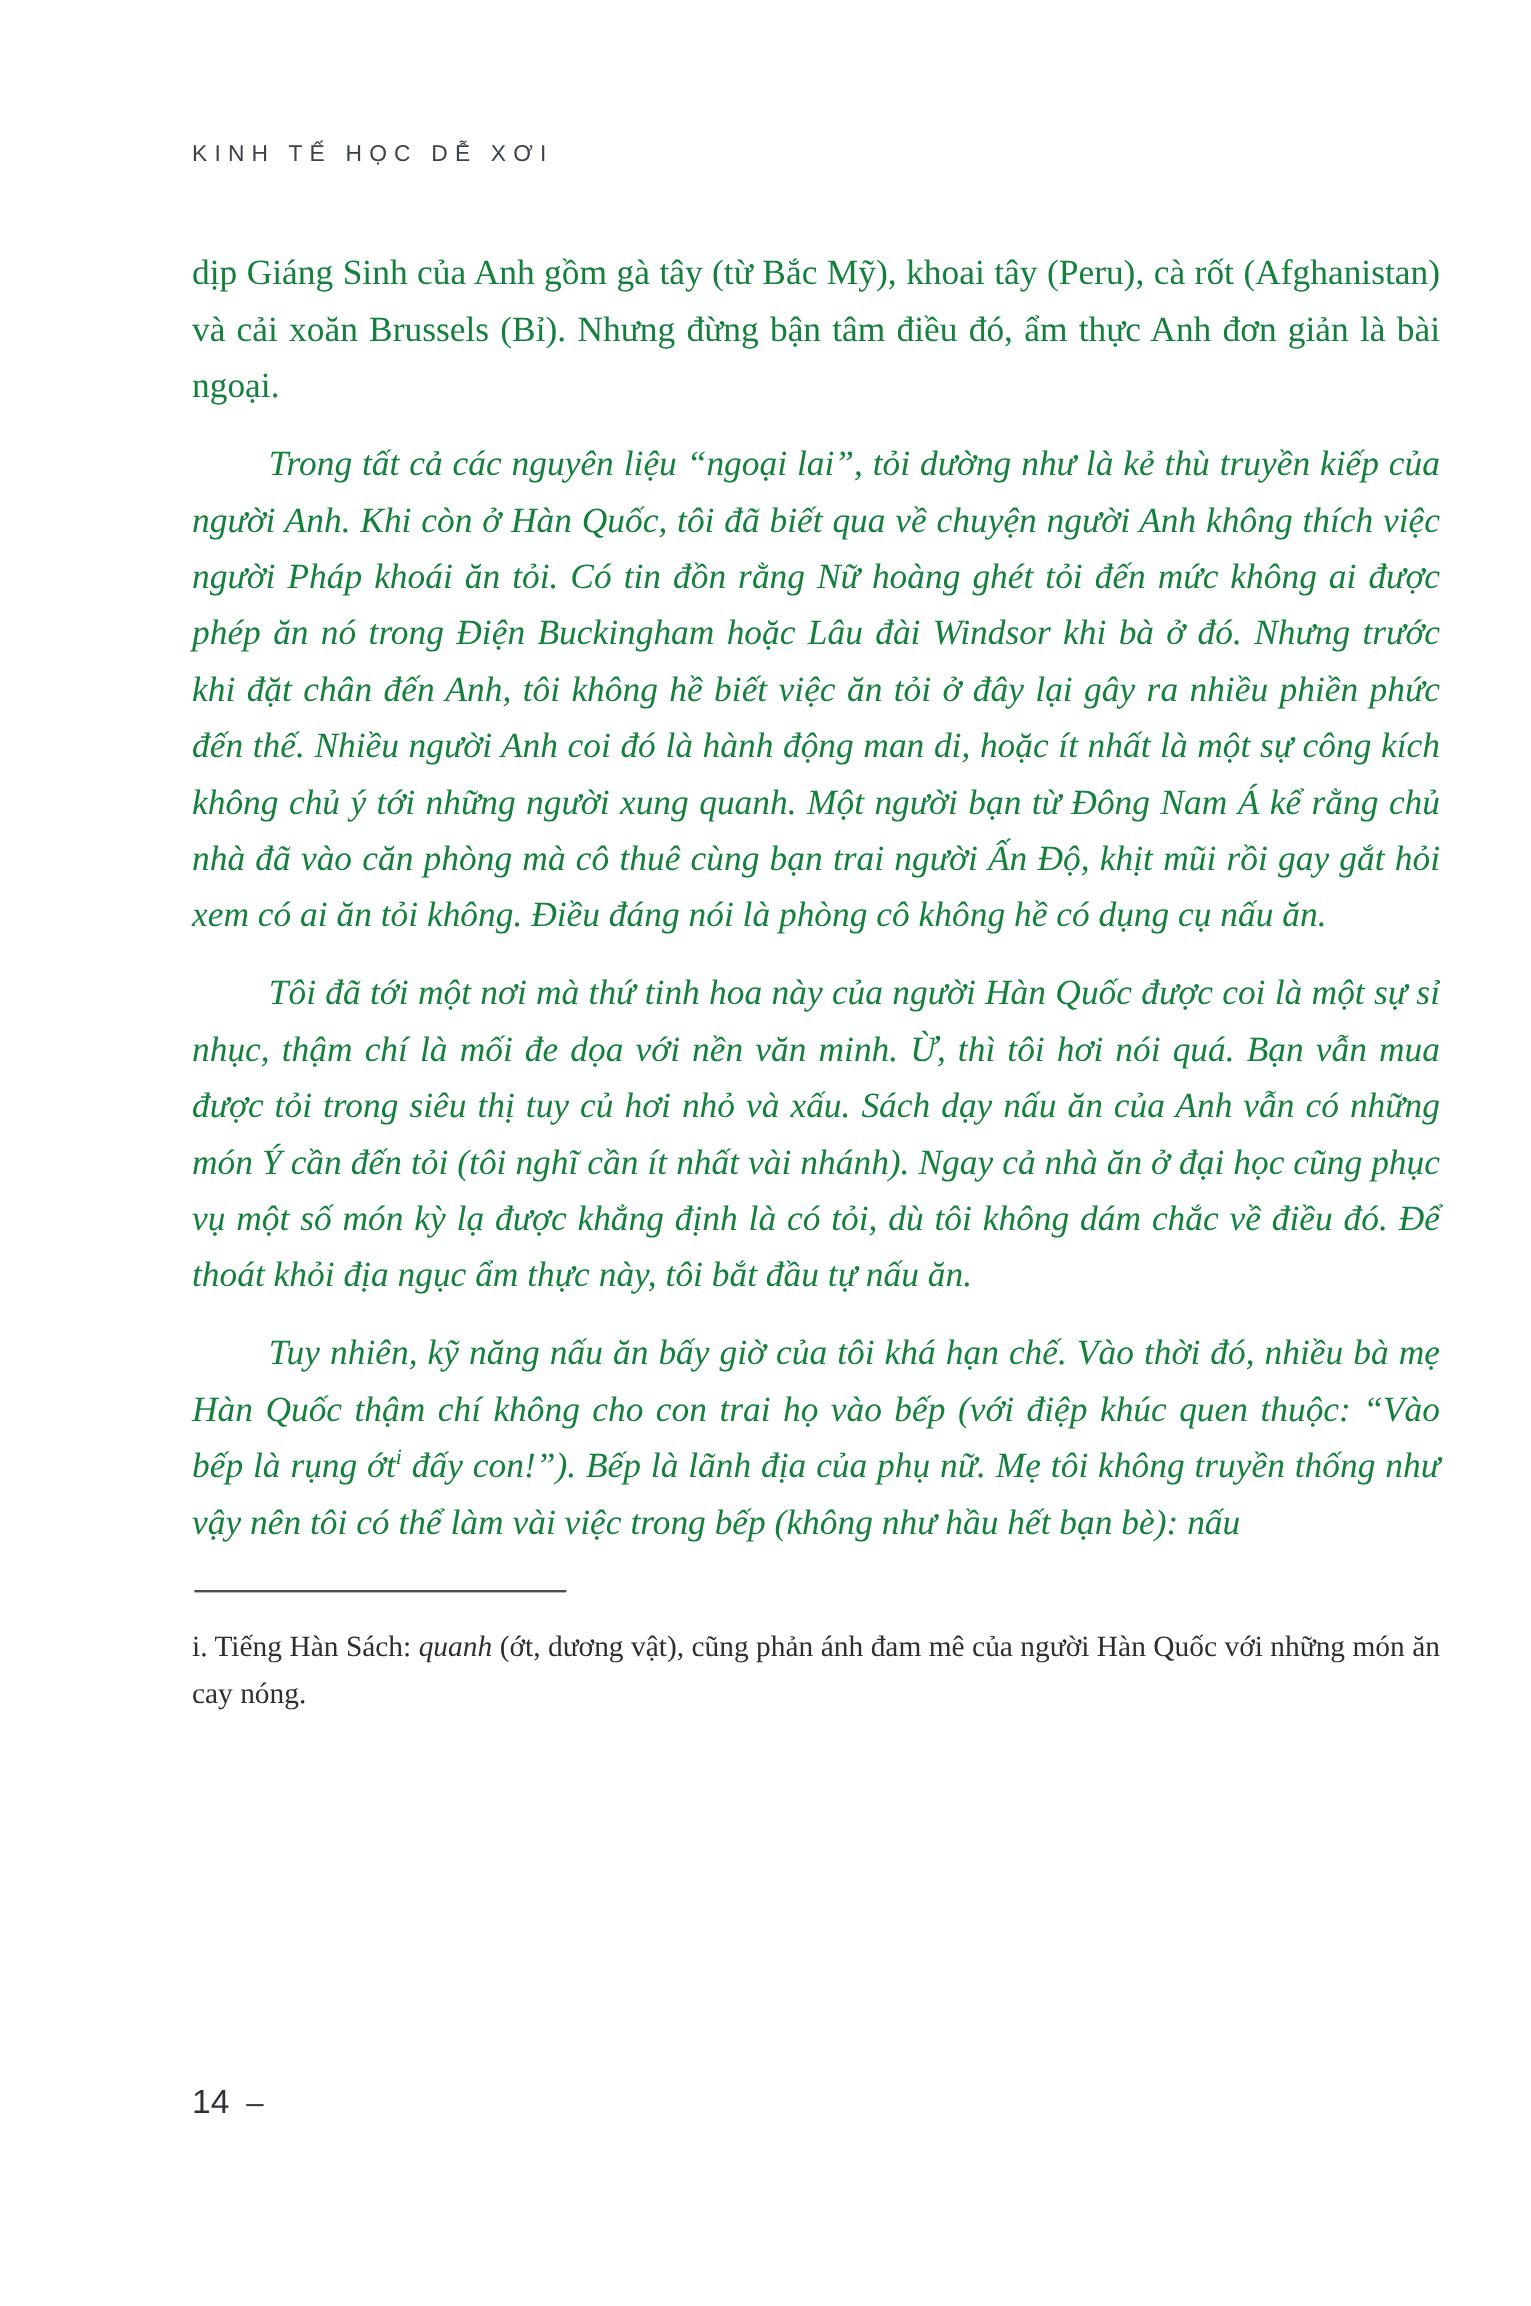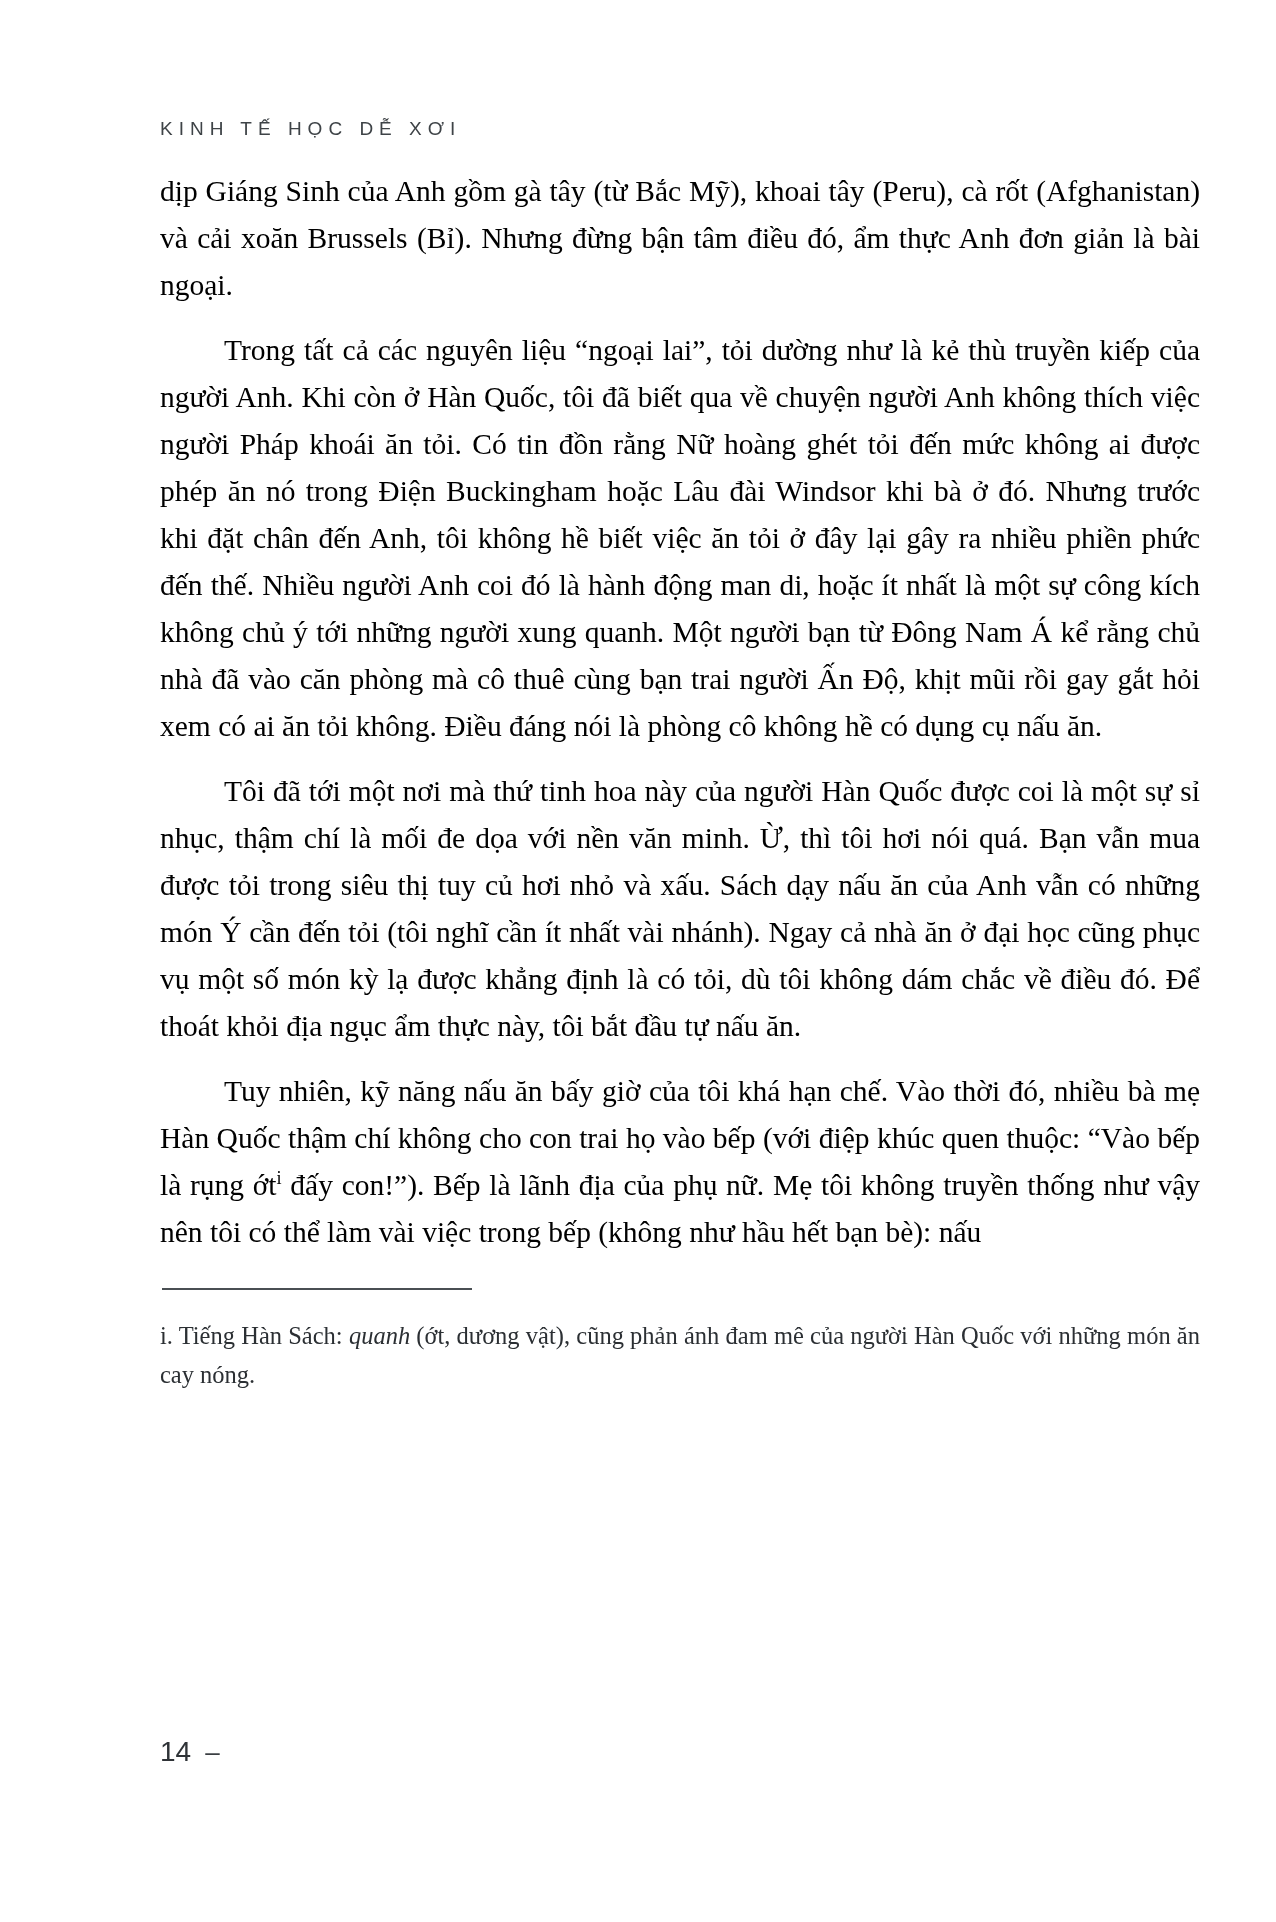--- a/index.html
+++ b/index.html
@@ -21,35 +21,36 @@
     position: relative;
   }
   .running-head {
     font-family: "Liberation Sans", sans-serif;
     font-size: 19px;
     font-weight: 400;
     letter-spacing: 6px;
     color: #3e4347;
   }
   .body-text {
-    margin-top: 28px;
+    margin-top: 65px;
     font-family: "Liberation Serif", serif;
     font-size: 29.5px;
     line-height: 47px;
     text-align: justify;
-    color: #000000;
+    color: #15803d;
   }
   .para {
     margin: 0;
   }
   .para + .para {
     margin-top: 18px;
   }
   .para.indent {
     text-indent: 64px;
+    font-style: italic;
   }
   sup.fn-marker {
     font-size: 0.62em;
     line-height: 0;
     vertical-align: super;
   }
   em.term {
     font-style: italic;
   }
   .footnote-area {

